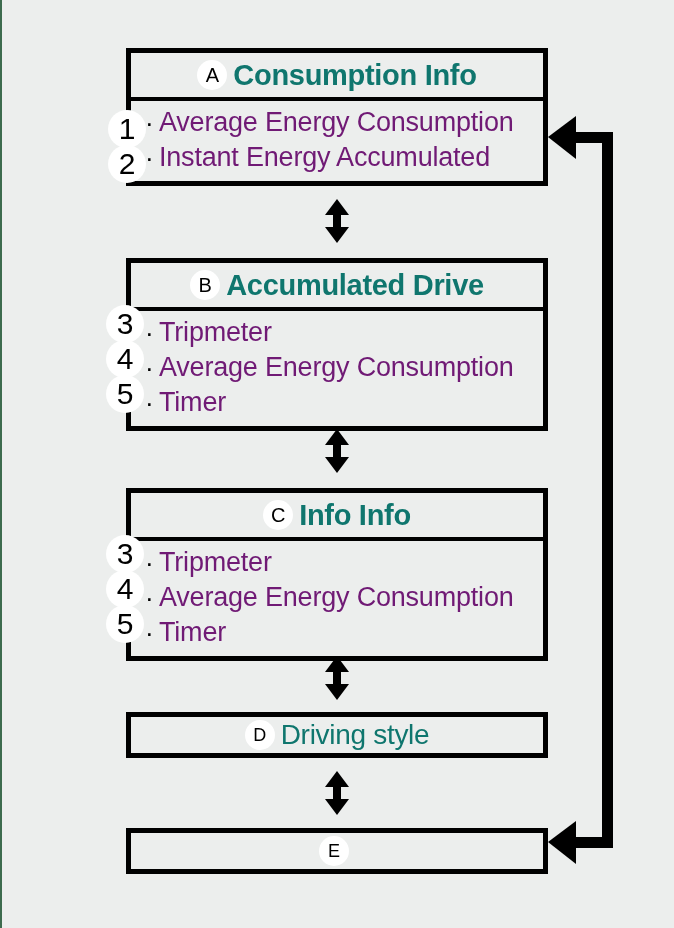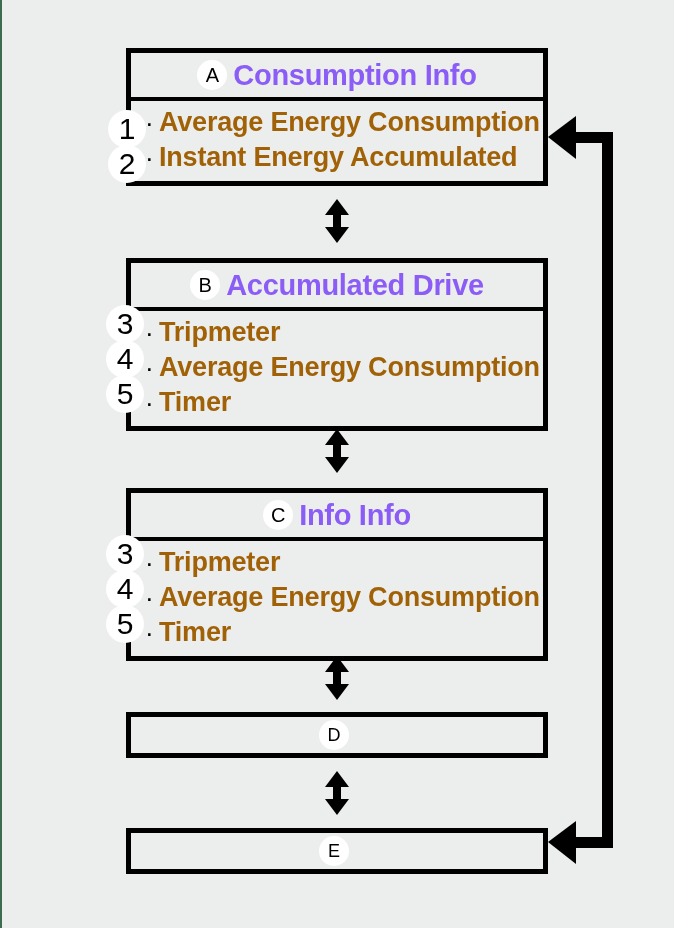--- a/index.html
+++ b/index.html
@@ -79,21 +79,21 @@
     font-weight: 400;
     line-height: 1;
     margin-right: 6px;
     flex: 0 0 auto;
   }
   .badge.small { font-size: 18px; }
 
   .block-title {
     font-size: 29px;
     font-weight: bold;
-    color: #8b5cf6;
+    color: #0f766e;
     letter-spacing: -0.3px;
     white-space: nowrap;
   }
   .block-title.regular {
     font-weight: 400;
     font-size: 28px;
   }
 
   
   .bullet-row {
@@ -106,24 +106,23 @@
   .bullet-dot {
     width: 14px;
     font-size: 26px;
     line-height: 1;
     color: #000;
     flex: 0 0 auto;
     text-align: left;
   }
   .bullet-text {
     font-size: 27px;
-    color: #a16207;
+    color: #701a75;
     white-space: nowrap;
     letter-spacing: -0.2px;
-    font-weight: bold;
   }
 
   
   .num-marker {
     position: absolute;
     width: 38px;
     height: 38px;
     border-radius: 50%;
     background: #ffffff;
     display: flex;
@@ -241,20 +240,21 @@
   <div class="num-marker" style="left:106px; top:605px;">5</div>
 
   <div class="varrow" style="top:655px;">
     <svg width="34" height="46" viewBox="0 0 34 46">
       <path d="M17 1 L29 17 L21 17 L21 29 L29 29 L17 45 L5 29 L13 29 L13 17 L5 17 Z" fill="#000000"></path>
     </svg>
   </div>
 
   <div class="block simple" style="top:712px;">
     <span class="badge small">D</span>
+    <span class="block-title regular">Driving style</span>
   </div>
 
   <div class="varrow" style="top:770px;">
     <svg width="34" height="46" viewBox="0 0 34 46">
       <path d="M17 1 L29 17 L21 17 L21 29 L29 29 L17 45 L5 29 L13 29 L13 17 L5 17 Z" fill="#000000"></path>
     </svg>
   </div>
 
   <div class="block simple" style="top:828px;">
     <span class="badge small">E</span>

